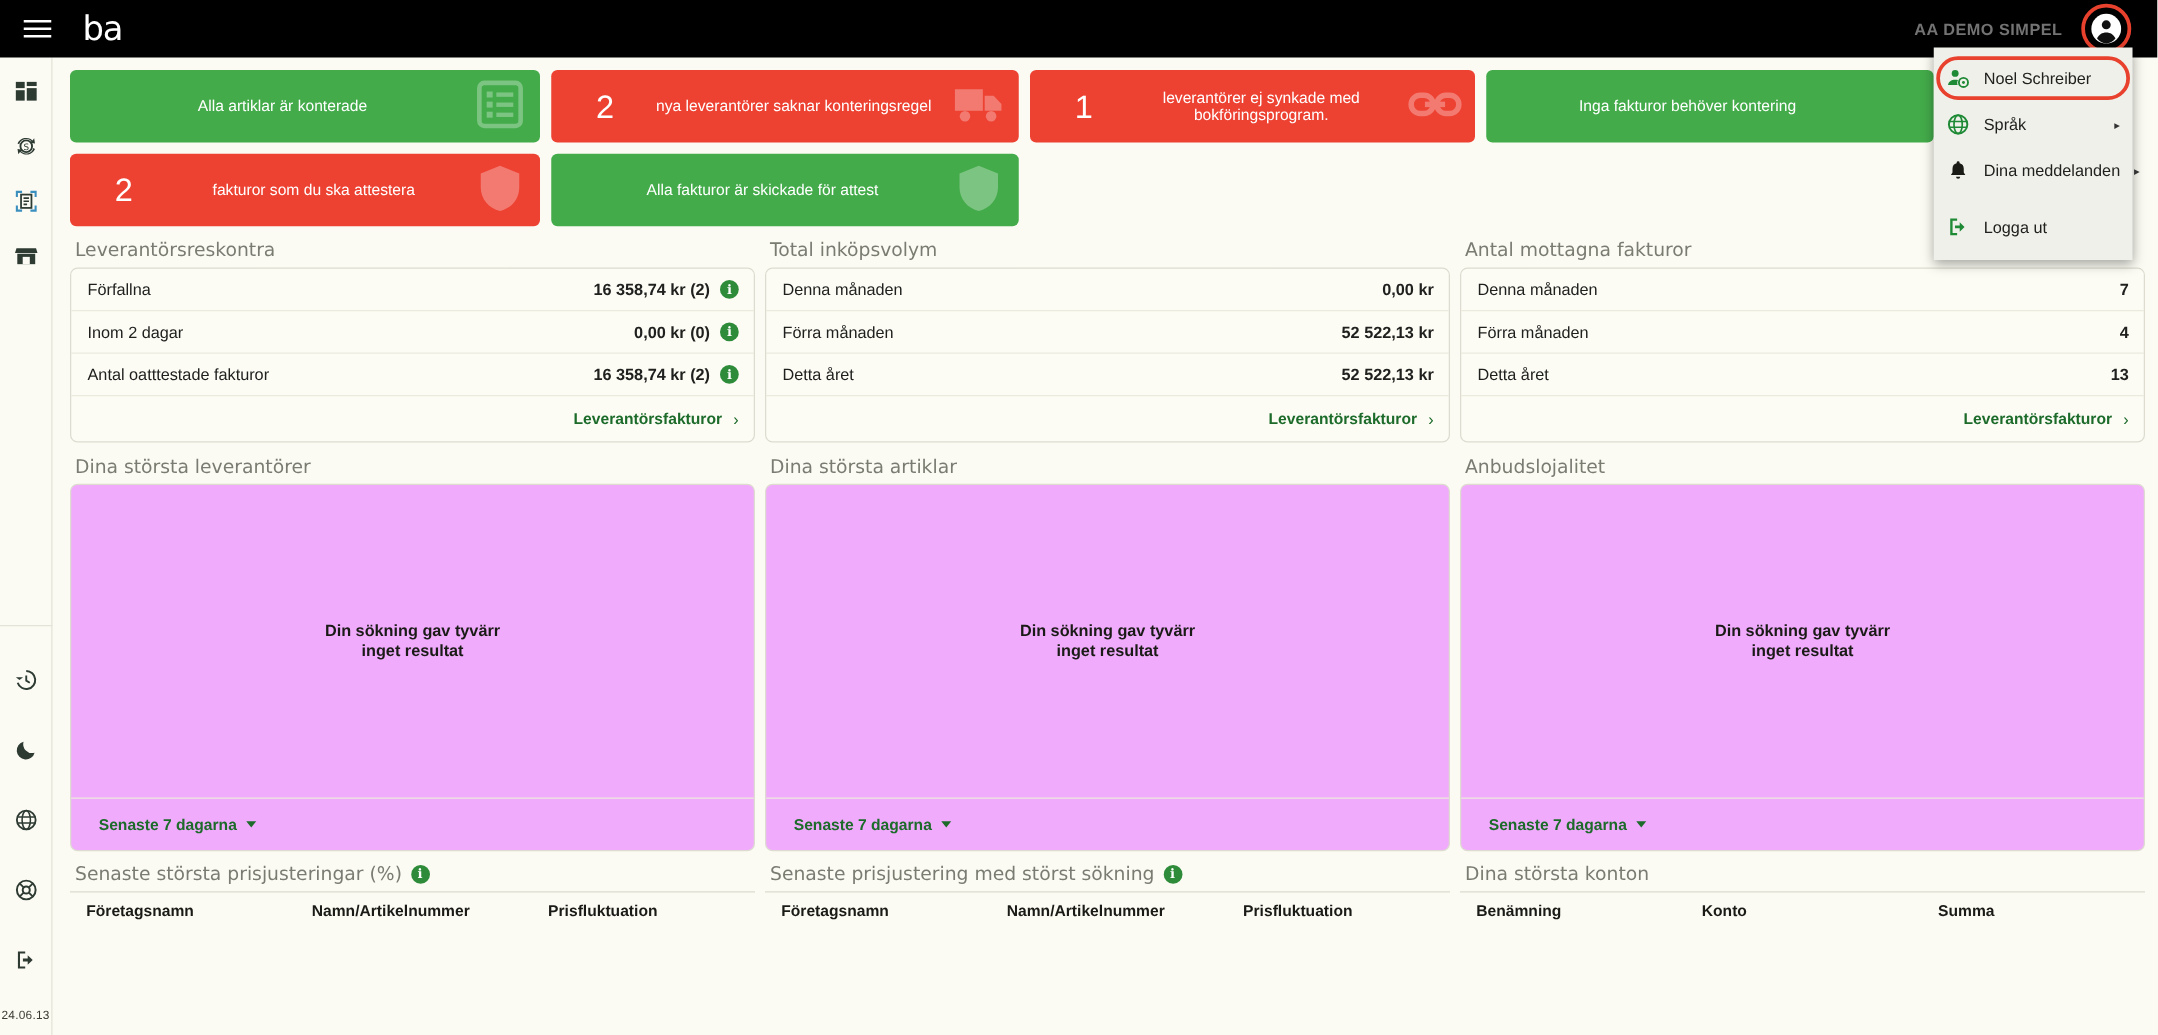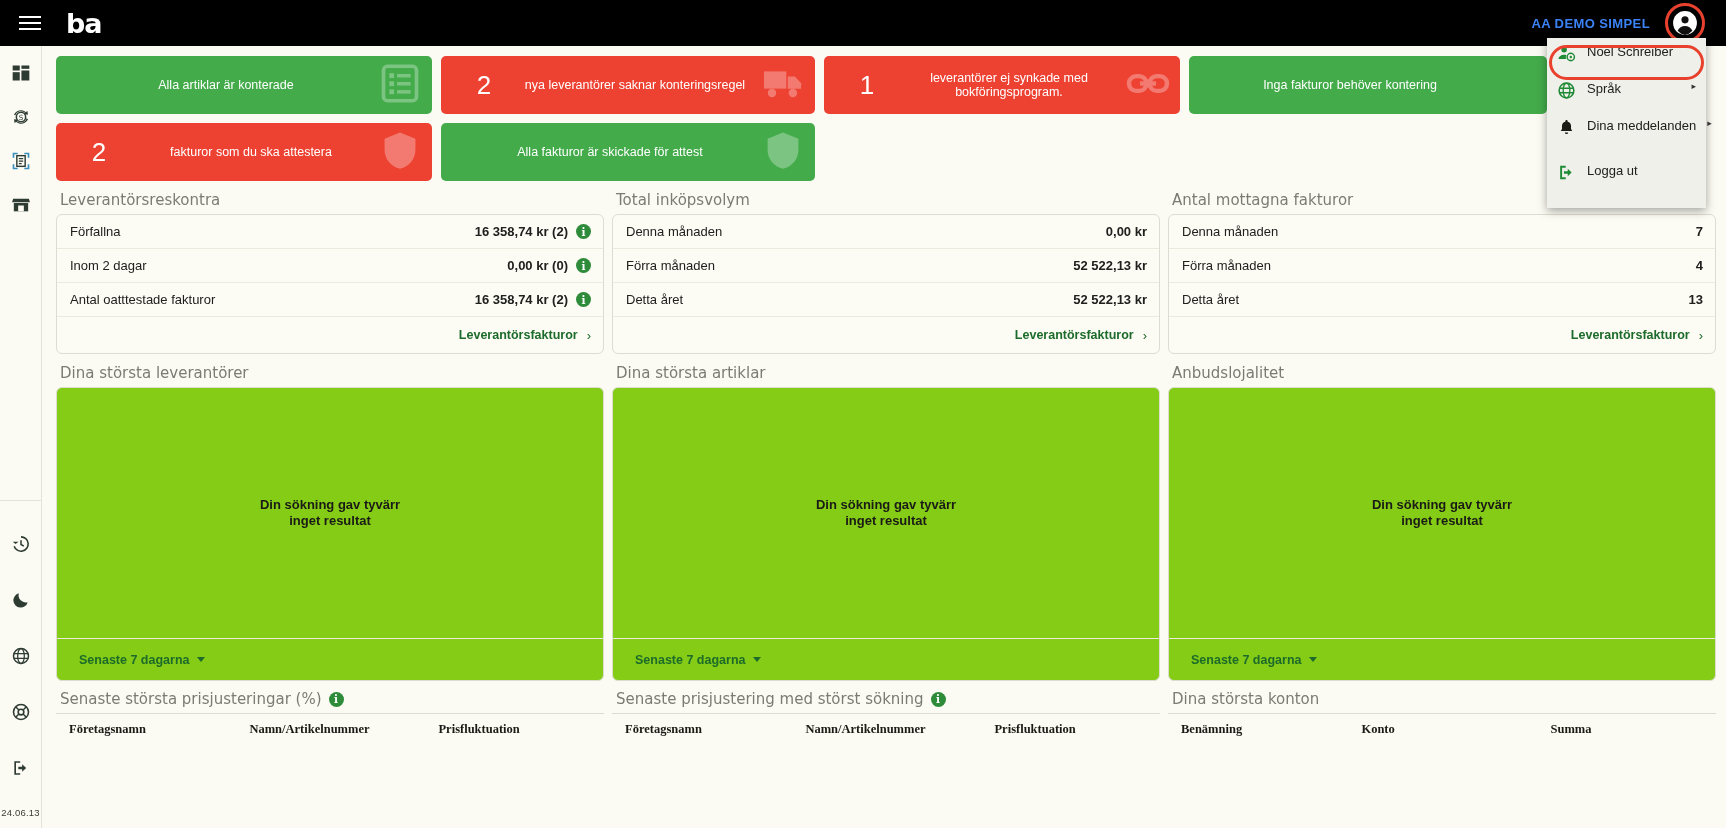--- a/index.html
+++ b/index.html
@@ -14,38 +14,38 @@
   }
   
   .topbar{
     position:absolute; left:0; top:0; width:1726px; height:46px;
     background:#000; display:flex; align-items:center; z-index:40;
   }
   .hamburger{ width:44px; margin-left:8px; display:flex; flex-direction:column;
      gap:4px; align-items:center; cursor:pointer; }
   .hamburger i{ display:block; width:22px; height:2px; background:#fff; }
   .logo{ margin-left:14px; color:#fff; font-size:27px; letter-spacing:-1px;
-     font-weight:700; font-family:"DejaVu Sans", sans-serif; }
+     font-weight:400; font-family:"DejaVu Sans", sans-serif; }
   .topright{ margin-left:auto; display:flex; align-items:center; gap:14px;
      padding-right:20px; }
-  .orgname{ color:#3b82f6; font-size:13px; font-weight:700; letter-spacing:.4px; }
+  .orgname{ color:#737373; font-size:13px; font-weight:700; letter-spacing:.4px; }
   .avatar-wrap{ position:relative; width:42px; height:42px;
      display:flex; align-items:center; justify-content:center; cursor:pointer;}
   .avatar-ring{ position:absolute; inset:1px; border:3px solid #e8412d;
      border-radius:50%; }
   .avatar-ico{ width:26px; height:26px; }
 
   
   .dropdown{
     position:absolute; right:20px; top:38px; width:159px;
     background:#f0f0ea; z-index:60;
     box-shadow:0 3px 9px rgba(0,0,0,.35);
     padding:6px 0 8px 0;
   }
-  .dd-item{ display:flex; align-items:flex-start; height:37px; padding:0 10px;
+  .dd-item{ display:flex; align-items:center; height:37px; padding:0 10px;
     gap:11px; cursor:pointer; position:relative; font-size:13px; color:#20211f; }
   .dd-item.hl{ outline:none; }
   .dd-hl-box{
     position:absolute; left:2px; right:2px; top:1px; bottom:1px;
     border:3px solid #e8412d; border-radius:20px; pointer-events:none;
   }
   .dd-ico{ width:19px; height:19px; flex:0 0 19px; display:block; }
   .dd-label{ white-space:nowrap; }
   .dd-arrow{ margin-left:auto; font-size:9px; color:#333; }
 
@@ -105,37 +105,37 @@
   .ibadge{ width:15px; height:15px; border-radius:50%; background:#2e8b3a;
      color:#fff; font-size:10.5px; font-weight:700; display:inline-flex;
      align-items:center; justify-content:center; flex:0 0 15px;
      font-family:"DejaVu Serif", serif; cursor:pointer; }
   .flink{ height:36px; display:flex; align-items:center; justify-content:flex-end;
      padding-right:12px; gap:9px; color:#1d6b2a; font-size:12.5px;
      font-weight:700; cursor:pointer; }
   .flink .chev{ font-size:13px; font-weight:400; }
 
   
-  .epanel{ background:#84cc16; border:1px solid #dedcd0; border-radius:6px;
+  .epanel{ background:#f0abfc; border:1px solid #dedcd0; border-radius:6px;
      height:294px; display:flex; flex-direction:column; }
   .ebody{ flex:1; display:flex; align-items:center; justify-content:center;
      text-align:center; font-weight:700; font-size:13px; line-height:1.2;
      color:#1a1a16; }
   .efoot{ height:42px; border-top:1px solid #eceadd; display:flex;
      align-items:center; padding-left:22px; }
   .drop-btn{ color:#1d6b2a; font-weight:700; font-size:12.5px;
      display:flex; align-items:center; gap:8px; cursor:pointer; }
   .caret{ width:0;height:0;border-left:4px solid transparent;
      border-right:4px solid transparent;border-top:5px solid #1d6b2a; }
 
   
   .tbl{ border-top:1px solid #dedcd0; }
   .thead{ display:flex; height:30px; align-items:center;
      font-size:12.5px; font-weight:700; color:#1a1a16; padding:0 6px; }
-  .th{ flex:1; padding-left:7px;font-family:Liberation Serif, serif; }
+  .th{ flex:1; padding-left:7px; }
   .th.c2{ flex:1.05; } .th.c3{ flex:.92; }
   .bottom-wrap{ margin-top:9px; }
 </style>
 </head>
 <body>
 
 <div class="topbar">
   <div class="hamburger">
     <i></i>
       <i></i>

